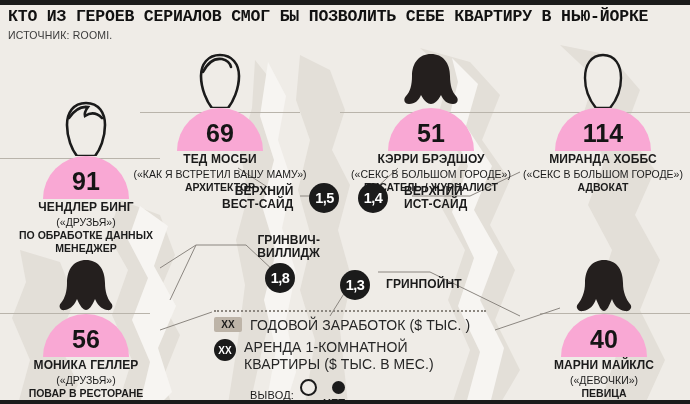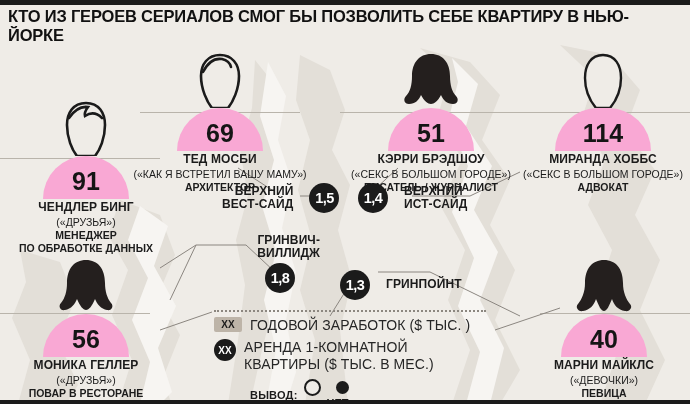--- a/index.html
+++ b/index.html
@@ -14,21 +14,21 @@
 
   
   .mapbg{position:absolute;inset:0;overflow:hidden;z-index:0;}
   .mapbg svg{position:absolute;top:0;left:0;}
 
   
   .topbar{position:absolute;top:0;left:0;width:690px;height:5px;background:#1b1b1b;z-index:6;}
   .header{position:absolute;top:7px;left:8px;width:672px;z-index:6;}
   .title{
     font-size:16.5px;font-weight:bold;line-height:1.16;letter-spacing:-0.2px;
-    color:#111;margin:0;
+    color:#111;margin:0;font-family:Liberation Mono, monospace;
   }
   .source{
     font-size:10.5px;letter-spacing:.2px;color:#3a3a3a;margin-top:3px;
   }
 
   
   .rule{position:absolute;height:1px;background:#b9b4ab;z-index:2;}
 
   
   .person{position:absolute;text-align:center;z-index:5;}
@@ -76,21 +76,21 @@
     display:flex;align-items:center;justify-content:center;
     font-size:10px;font-weight:bold;color:#1b1b1b;
   }
   .dotmark{
     width:22px;height:22px;border-radius:50%;background:#1b1b1b;flex:0 0 auto;
     display:flex;align-items:center;justify-content:center;
     font-size:10px;font-weight:bold;color:#fff;
   }
   .lg-text{font-size:14px;line-height:1.22;color:#262626;letter-spacing:.1px;}
   .verdict{display:flex;align-items:center;gap:6px;margin-top:6px;margin-left:36px;}
-  .verdict-label{font-size:11px;font-weight:bold;letter-spacing:.2px;}
+  .verdict-label{font-size:11px;font-weight:normal;letter-spacing:.2px;}
   .vd{display:flex;align-items:flex-end;gap:3px;font-size:11px;font-weight:bold;flex-direction:column;}
   .ring{width:13px;height:13px;border-radius:50%;border:2px solid #1b1b1b;background:#efece7;}
   .filled{width:13px;height:13px;border-radius:50%;background:#1b1b1b;}
   .bottombar{position:absolute;bottom:0;left:0;width:690px;height:4px;background:#1b1b1b;z-index:8;}
 </style>
 </head>
 <body>
 
 <div class="stage">
 
@@ -110,20 +110,21 @@
         <path d="M140 206 L168 226 L154 266 L176 306 L158 348 L172 392 L160 404 L140 404 L150 362 L132 320 L148 278 L128 240 Z"></path>
       </g>
     </svg>
   </div>
 
   <div class="topbar"></div>
   <div class="bottombar"></div>
 
   <div class="header">
     <div class="title">КТО ИЗ ГЕРОЕВ СЕРИАЛОВ СМОГ БЫ ПОЗВОЛИТЬ СЕБЕ КВАРТИРУ В НЬЮ-ЙОРКЕ</div>
+    <div class="source">ИСТОЧНИК: ROOMI.</div>
   </div>
 
   <div class="rule" style="top:112px;left:140px;width:160px;"></div>
   <div class="rule" style="top:112px;left:340px;width:180px;"></div>
   <div class="rule" style="top:112px;left:520px;width:170px;"></div>
   <div class="rule" style="top:158px;left:0px;width:160px;"></div>
   <div class="rule" style="top:313px;left:0px;width:150px;"></div>
   <div class="rule" style="top:313px;left:540px;width:150px;"></div>
 
   <svg class="lines" width="690" height="404">
@@ -150,22 +151,22 @@
       <svg width="62" height="56" viewBox="0 0 62 56">
         <path d="M31 3 C18 3 12 13 12 25 C12 38 17 50 22 56 L40 56 C45 50 50 38 50 25 C50 13 44 3 31 3 Z" fill="#efece7" stroke="#1b1b1b" stroke-width="2.6"></path>
         <path d="M14 18 C20 9 26 6 33 7 C30 11 29 13 30 16 C36 12 42 13 47 18" fill="none" stroke="#1b1b1b" stroke-width="2.6" stroke-linecap="round"></path>
       </svg>
     </div>
     <div class="dome">
       <span>91</span>
     </div>
     <div class="p-name">ЧЕНДЛЕР БИНГ</div>
     <div class="p-show">(«ДРУЗЬЯ»)</div>
+    <div class="p-job two">ПО ОБРАБОТКЕ ДАННЫХ</div>
     <div class="p-job two">МЕНЕДЖЕР</div>
-    <div class="p-job two">ПО ОБРАБОТКЕ ДАННЫХ</div>
   </div>
 
   <div class="person" style="left:122px;top:52px;width:196px;">
     <div class="head">
       <svg width="58" height="56" viewBox="0 0 58 56">
         <path d="M29 3 C17 3 10 12 10 24 C10 37 16 50 21 56 L37 56 C42 50 48 37 48 24 C48 12 41 3 29 3 Z" fill="#efece7" stroke="#1b1b1b" stroke-width="2.6"></path>
         <path d="M12 20 C17 10 24 6 31 7 C35 8 39 11 40 15" fill="none" stroke="#1b1b1b" stroke-width="2.6" stroke-linecap="round"></path>
       </svg>
     </div>
     <div class="dome">

